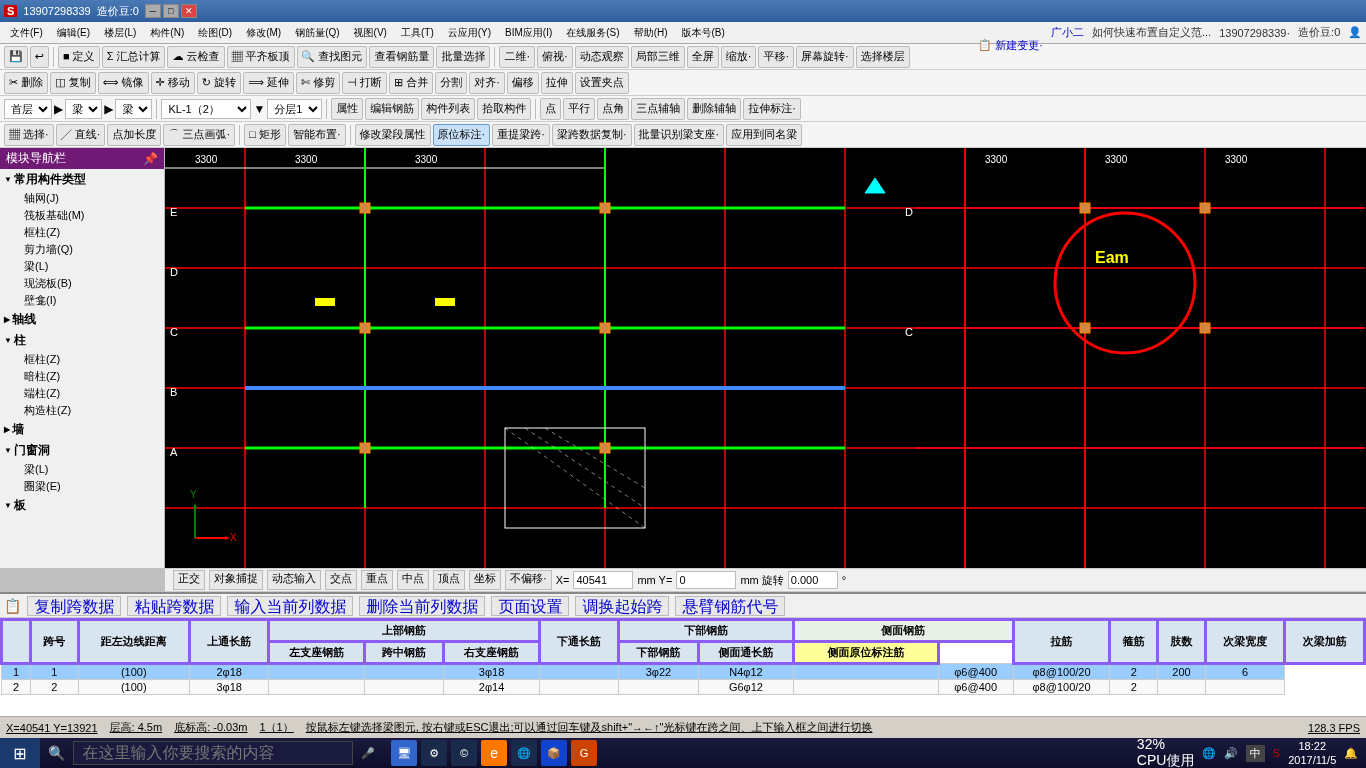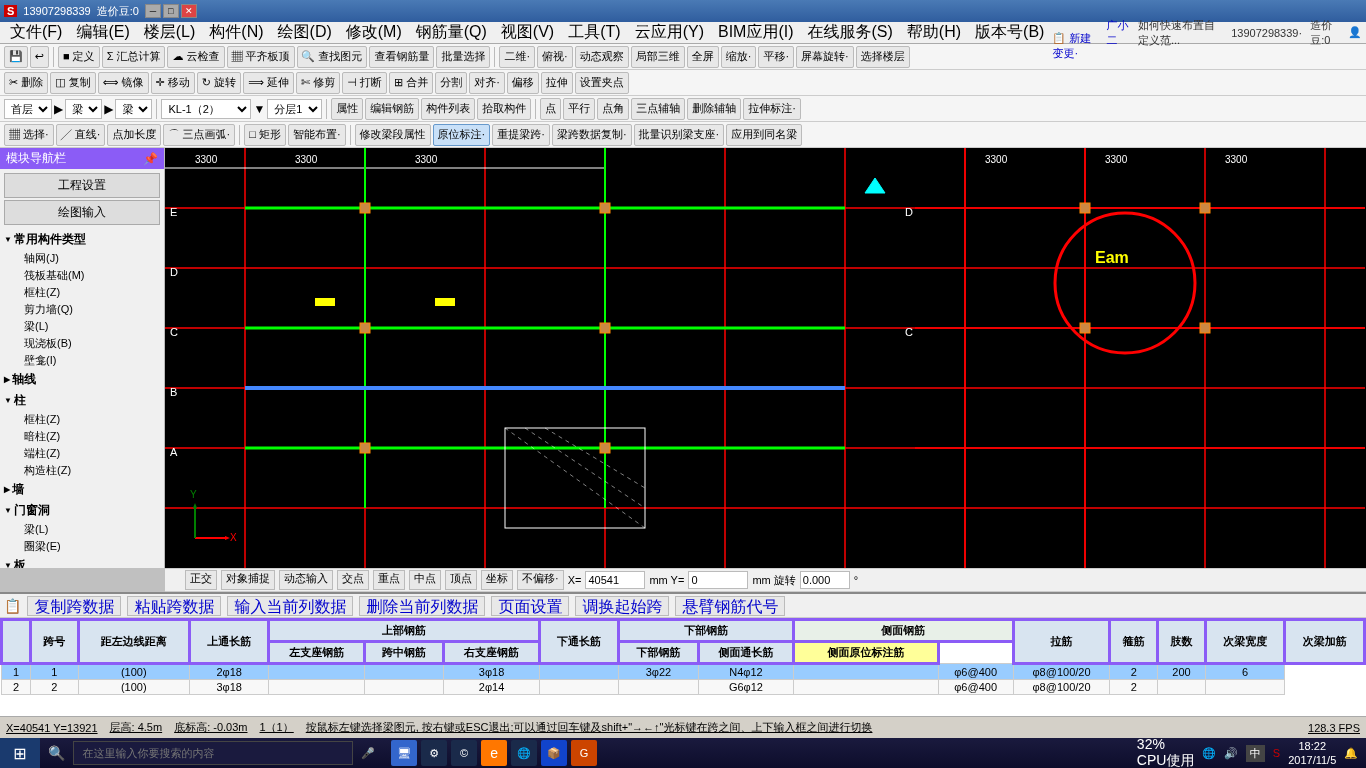--- a/index.html
+++ b/index.html
@@ -8,32 +8,32 @@
     
     #titlebar { width: 100%; height: 22px; background: linear-gradient(to bottom, #4a7ab5, #2f5d9e); display: flex; align-items: center; justify-content: space-between; padding: 0 4px; color: white; font-size: 11px; }
     #titlebar-left { display: flex; align-items: center; gap: 4px; }
     #titlebar-right { display: flex; align-items: center; gap: 6px; }
     #titlebar-controls { display: flex; gap: 2px; }
     .title-btn { width: 16px; height: 14px; background: #aaa; border: 1px solid #888; font-size: 9px; display: flex; align-items: center; justify-content: center; cursor: pointer; color: black; }
     .title-btn.close { background: #d44; color: white; }
     
     
     #menubar { width: 100%; height: 22px; background: #f0f0f0; border-bottom: 1px solid #aaa; display: flex; align-items: center; padding: 0 4px; gap: 2px; }
-    .menu-item { padding: 2px 6px; font-size: 16px; cursor: pointer; white-space: nowrap; }
+    .menu-item { padding: 2px 6px; font-size: 10px; cursor: pointer; white-space: nowrap; }
     #menubar-right { margin-left: auto; display: flex; align-items: center; gap: 8px; font-size: 11px; color: #333; }
     
     
     .toolbar { width: 100%; height: 26px; background: #f5f5f5; border-bottom: 1px solid #ccc; display: flex; align-items: center; padding: 0 4px; gap: 2px; overflow: hidden; }
     .tb-btn { height: 22px; padding: 0 4px; background: #e8e8e8; border: 1px solid #bbb; border-radius: 2px; font-size: 11px; cursor: pointer; white-space: nowrap; display: flex; align-items: center; gap: 2px; }
     .tb-sep { width: 1px; height: 20px; background: #bbb; margin: 0 2px; }
     .tb-combo { height: 20px; padding: 0 2px; border: 1px solid #bbb; background: white; font-size: 11px; }
     
     
     #sidebar { width: 165px; background: #f0f0f0; border-right: 1px solid #bbb; height: 100%; overflow-y: auto; flex-shrink: 0; }
-    #sidebar-header { background: #8b5cf6; color: white; padding: 2px 6px; font-size: 12px; display: flex; justify-content: space-between; align-items: center; }
+    #sidebar-header { background: #701a75; color: white; padding: 2px 6px; font-size: 12px; display: flex; justify-content: space-between; align-items: center; }
     .sidebar-section { font-size: 12px; }
     .sidebar-group { padding: 2px 4px; font-weight: bold; cursor: pointer; display: flex; align-items: center; gap: 2px; }
     .sidebar-group.open::before { content: '▼'; font-size: 8px; }
     .sidebar-group.closed::before { content: '▶'; font-size: 8px; }
     .sidebar-subitem { padding: 1px 4px 1px 24px; cursor: pointer; font-size: 11px; }
     .sidebar-bottom-btn { background: #ddd; border: 1px solid #aaa; padding: 3px 6px; font-size: 12px; cursor: pointer; text-align: center; }
     
     
     #canvas-area { flex: 1; background: black; position: relative; overflow: hidden; }
     
@@ -193,24 +193,20 @@
   <div class="tb-btn">应用到同名梁</div>
 </div>
 
 <div style="display:flex; width:1366px; height:420px; position:relative;">
 
   <div id="sidebar">
     <div id="sidebar-header">
       <span>模块导航栏</span>
       <span style="cursor:pointer;">📌</span>
     </div>
-    <div style="padding:4px;">
-      <div class="sidebar-bottom-btn">工程设置</div>
-      <div class="sidebar-bottom-btn" style="margin-top:2px;">绘图输入</div>
-    </div>
 
     <div class="sidebar-section">
       <div class="sidebar-group open">常用构件类型</div>
       <div class="sidebar-subitem">  轴网(J)</div>
       <div class="sidebar-subitem">  筏板基础(M)</div>
       <div class="sidebar-subitem">  框柱(Z)</div>
       <div class="sidebar-subitem">  剪力墙(Q)</div>
       <div class="sidebar-subitem selected">  梁(L)</div>
       <div class="sidebar-subitem">  现浇板(B)</div>
       <div class="sidebar-subitem">  壁龛(I)</div>
@@ -319,21 +315,21 @@
       <text x="65" y="393" fill="red" font-size="10">X</text>
       <text x="25" y="350" fill="green" font-size="10">Y</text>
 
       <text x="930" y="115" fill="yellow" font-size="16" font-weight="bold">Eam</text>
 
       <circle cx="960" cy="135" r="70" fill="none" stroke="red" stroke-width="3"></circle>
     </svg>
   </div>
 </div>
 
-<div id="coord-bar" style="height:24px; background:#f0f0f0; border-bottom:1px solid #ccc; border-top:1px solid #ccc; display:flex; align-items:center; padding:0 20px; gap:4px; font-size:11px; width:1201px; margin-left:165px;">
+<div id="coord-bar" style="height:24px; background:#f0f0f0; border-bottom:1px solid #ccc; border-top:1px solid #ccc; display:flex; align-items:center; padding:0 8px; gap:4px; font-size:11px; width:1201px; margin-left:165px;">
   <div class="coord-btn">正交</div>
   <div class="coord-btn">对象捕捉</div>
   <div class="coord-btn">动态输入</div>
   <div class="coord-btn">交点</div>
   <div class="coord-btn">重点</div>
   <div class="coord-btn">中点</div>
   <div class="coord-btn">顶点</div>
   <div class="coord-btn">坐标</div>
   <div class="coord-btn">不偏移·</div>
   <span>X=</span>
@@ -435,21 +431,21 @@
   <span>层高: 4.5m</span>
   <span>底标高: -0.03m</span>
   <span>1（1）</span>
   <span style="flex:1;">按鼠标左键选择梁图元, 按右键或ESC退出;可以通过回车键及shift+"→←↑"光标键在跨之间、上下输入框之间进行切换</span>
   <span>128.3 FPS</span>
 </div>
 
 <div id="taskbar" style="position:fixed; bottom:0; left:0; width:1366px; height:30px; background:linear-gradient(to bottom,#1a1a3e,#0d0d2b); display:flex; align-items:center; color:white; font-size:11px; z-index:200;">
   <div style="width:40px; height:30px; background:#1a3a6e; display:flex; align-items:center; justify-content:center; cursor:pointer; font-size:16px;">⊞</div>
   <div style="padding:0 8px; font-size:14px;">🔍</div>
-  <input type="text" style="flex: 0 0 280px; height: 24px; background: rgb(26, 26, 62); border: 1px solid rgb(68, 68, 68); color: white; padding: 0px 8px; font-size: 11px;" placeholder="在这里输入你要搜索的内容">
+  <input type="text" style="flex: 0 0 280px; height: 24px; background: rgb(26, 26, 62); border: 1px solid rgb(68, 68, 68); color: white; padding: 0px 8px; font-size: 16px;" placeholder="在这里输入你要搜索的内容">
   <div style="padding:0 8px; cursor:pointer;">🎤</div>
 
   <div style="display:flex; align-items:center; gap:4px; padding:0 8px;">
     <div style="width:26px; height:26px; background:#3366cc; display:flex; align-items:center; justify-content:center; cursor:pointer; border-radius:2px;">🖥</div>
     <div style="width:26px; height:26px; background:#1a2a4a; display:flex; align-items:center; justify-content:center; cursor:pointer; border-radius:2px;">⚙</div>
     <div style="width:26px; height:26px; background:#1a2a4a; display:flex; align-items:center; justify-content:center; cursor:pointer; border-radius:2px;">©</div>
     <div style="width:26px; height:26px; background:#ff7700; display:flex; align-items:center; justify-content:center; cursor:pointer; border-radius:2px; font-size:14px;">e</div>
     <div style="width:26px; height:26px; background:#1a2a4a; display:flex; align-items:center; justify-content:center; cursor:pointer; border-radius:2px;">🌐</div>
     <div style="width:26px; height:26px; background:#1144cc; display:flex; align-items:center; justify-content:center; cursor:pointer; border-radius:2px;">📦</div>
     <div style="width:26px; height:26px; background:#cc4400; display:flex; align-items:center; justify-content:center; cursor:pointer; border-radius:2px;">G</div>

